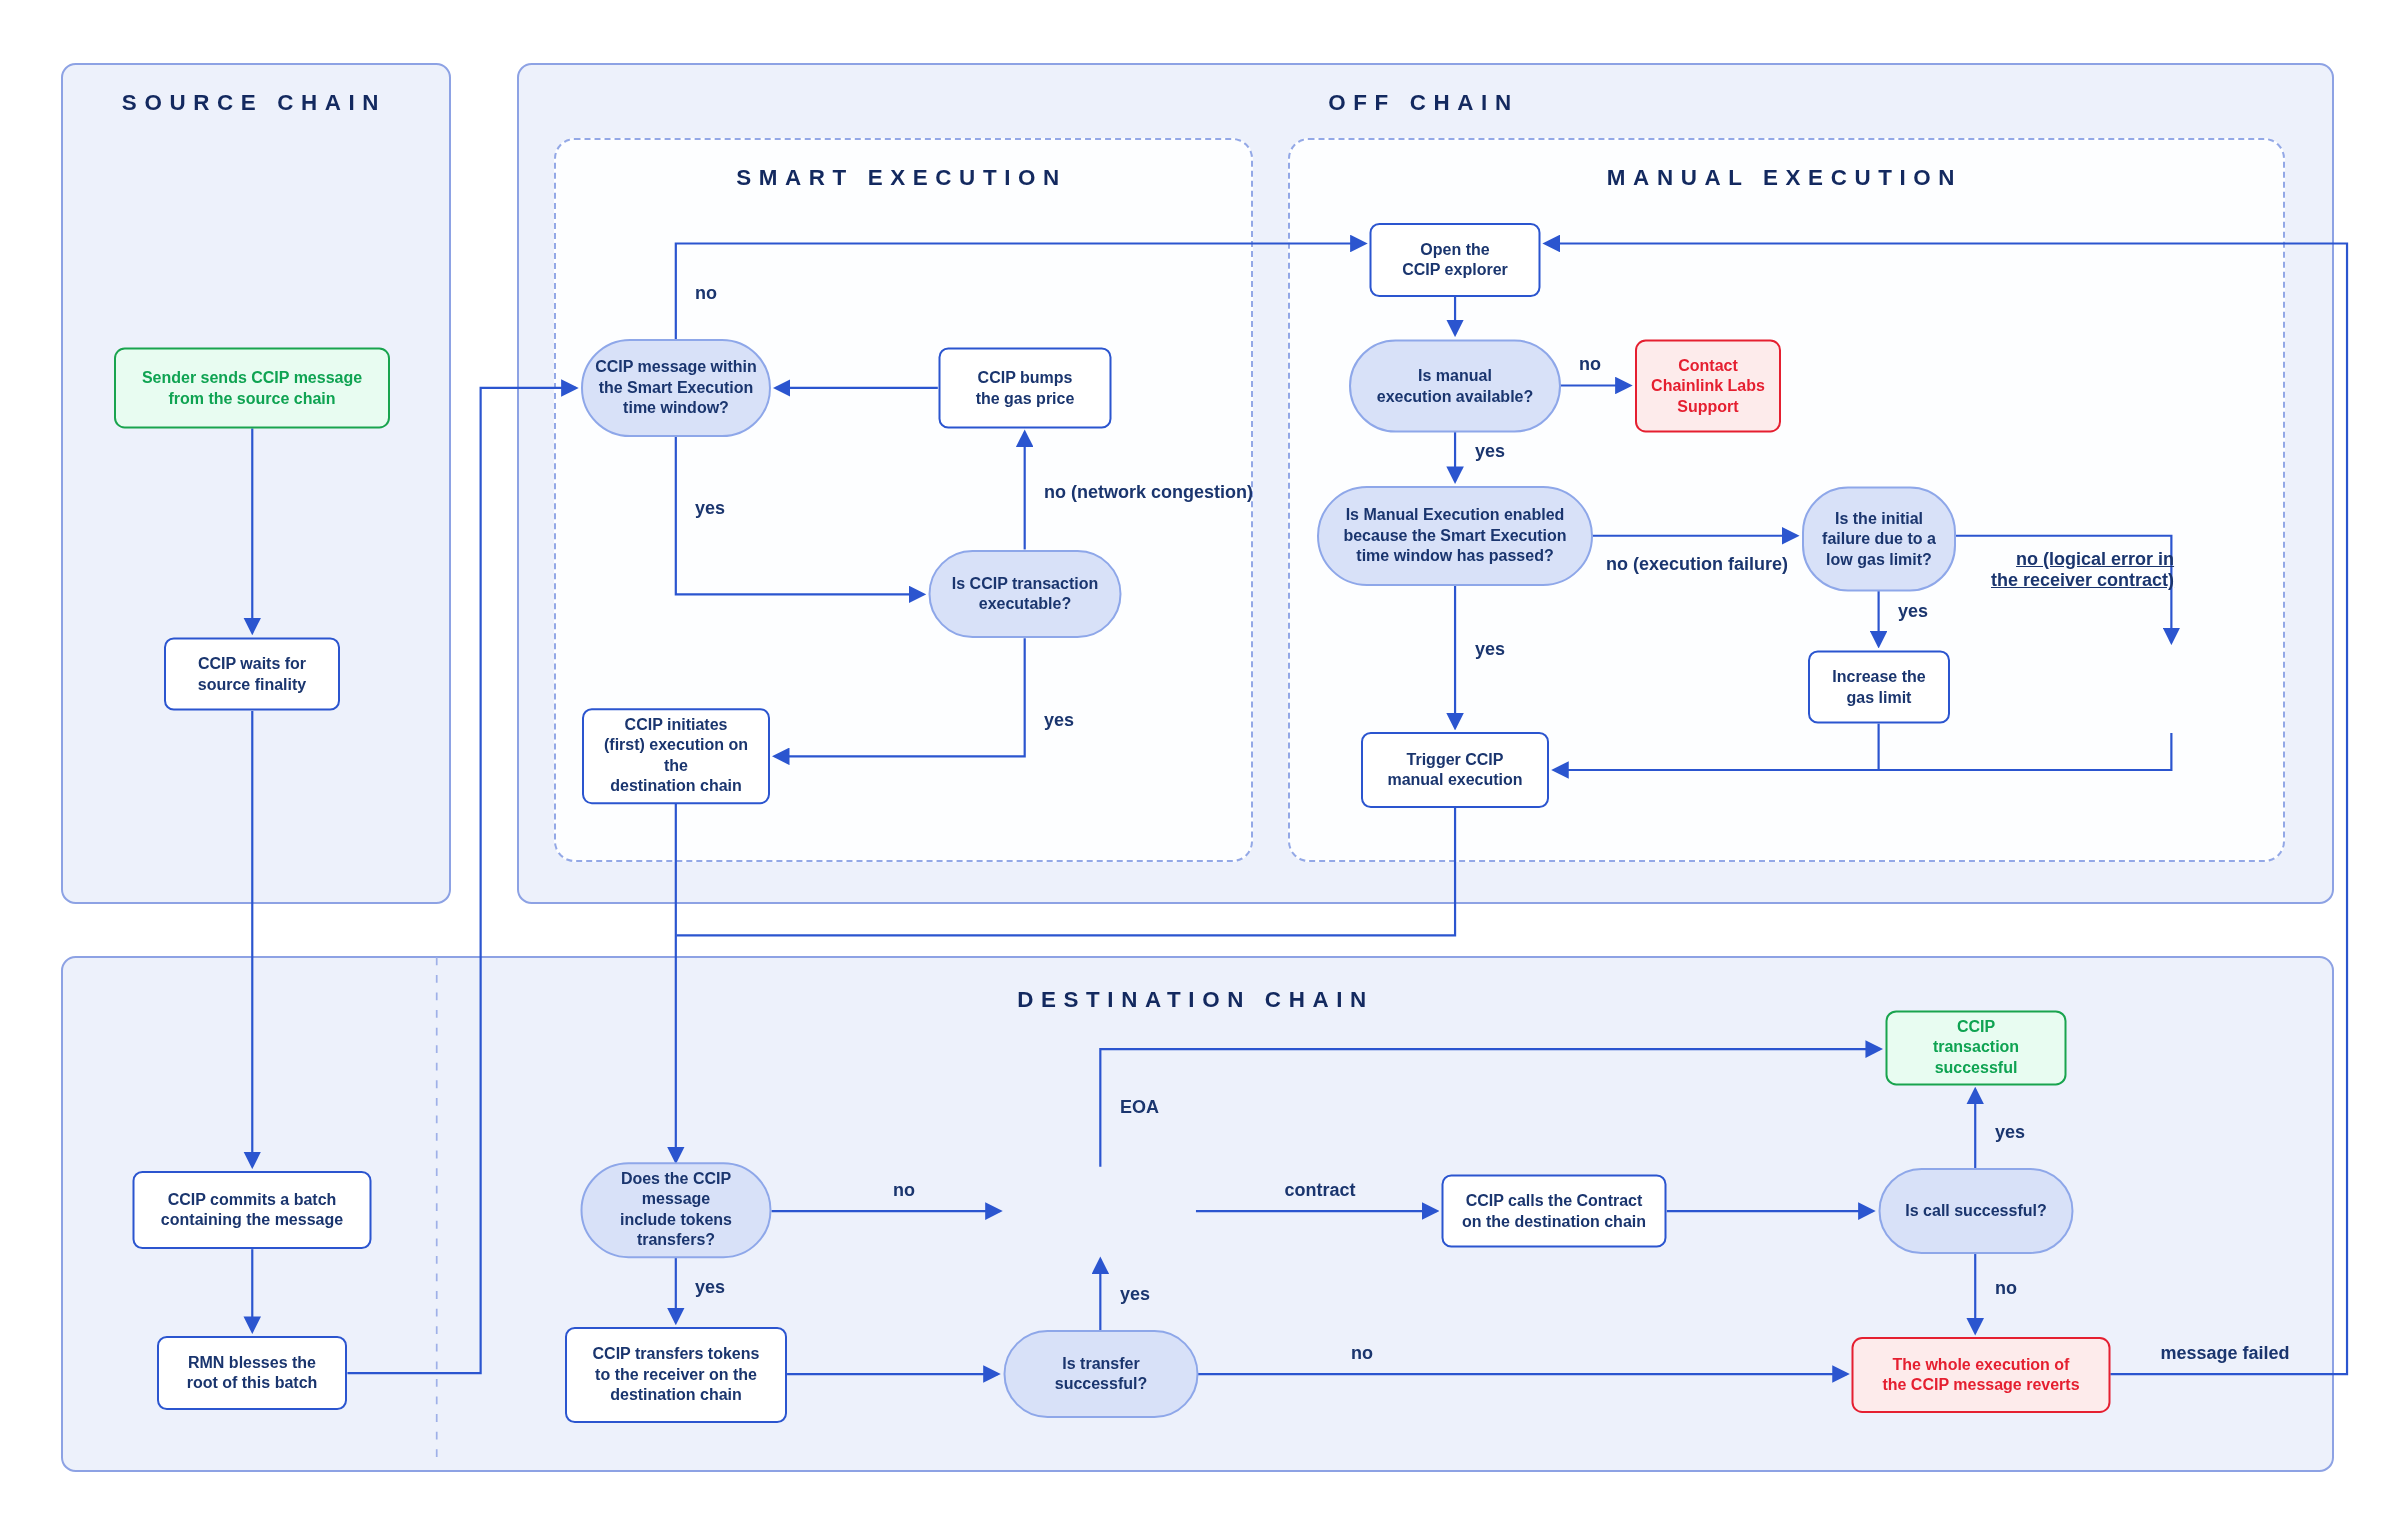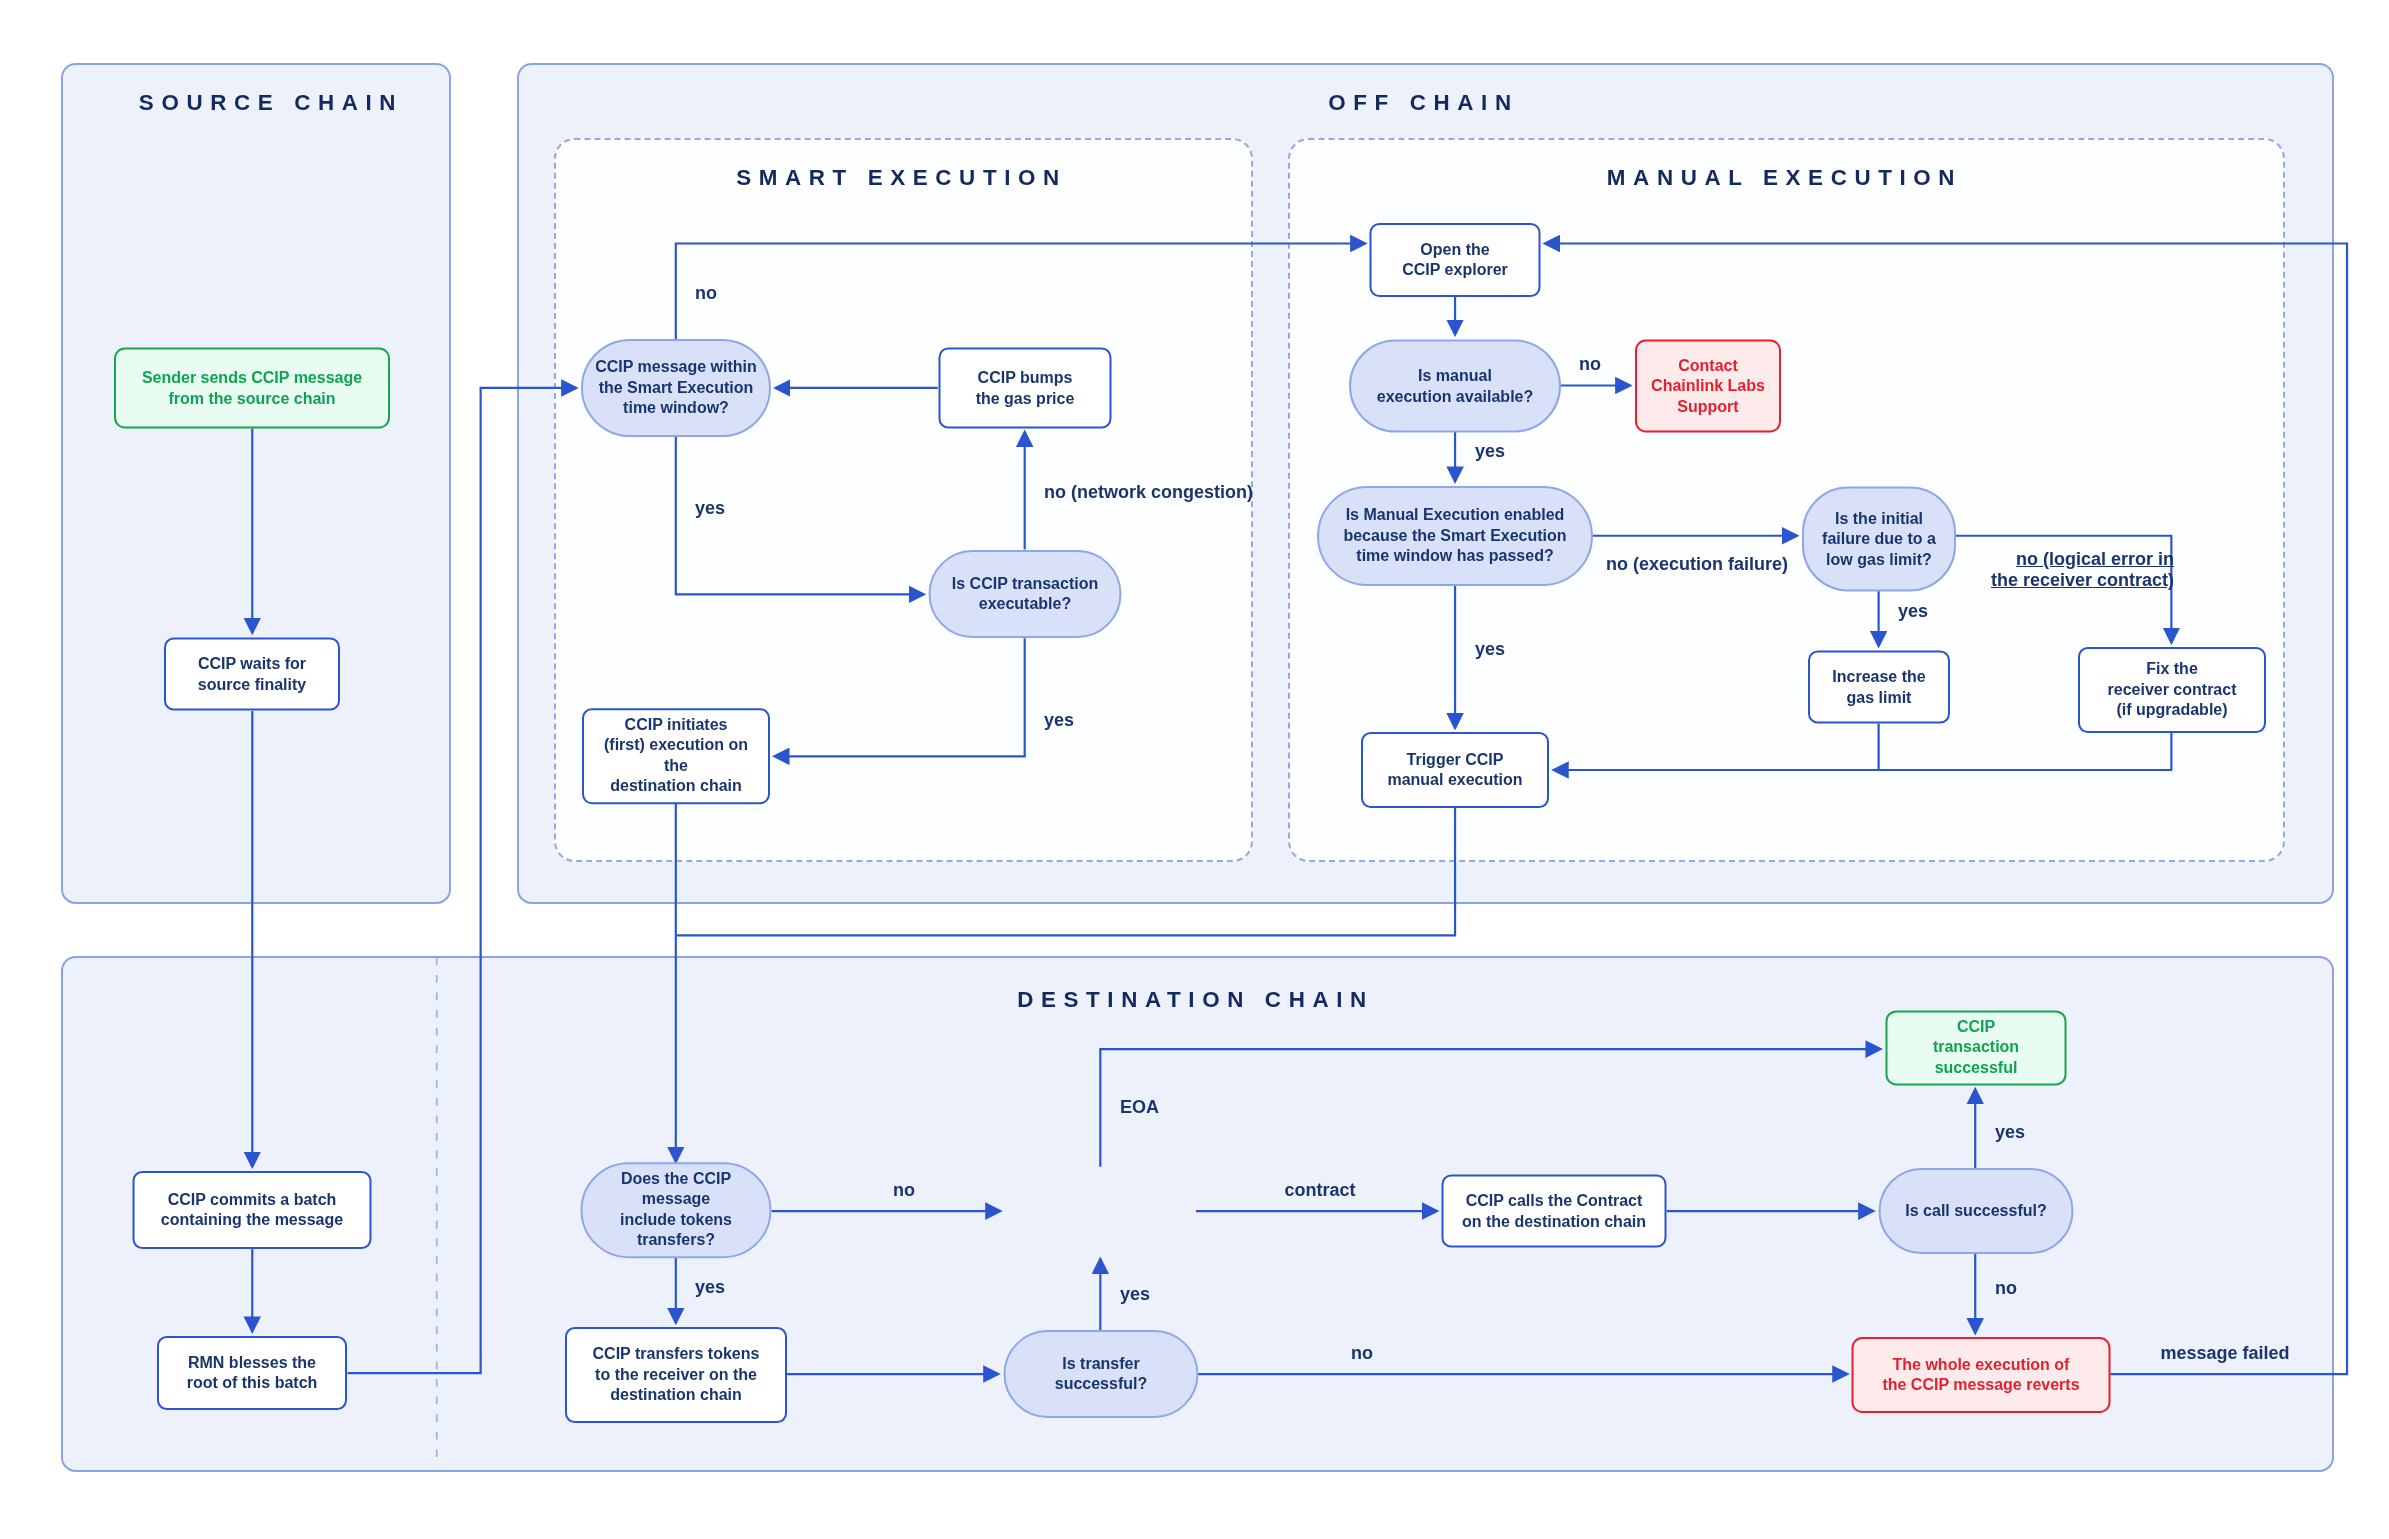--- a/index.html
+++ b/index.html
@@ -87,21 +87,21 @@
 <body>
 
 <div class="canvas">
 
   <div class="panel" style="left:61px; top:63px; width:386px; height:837px;"></div>
   <div class="panel" style="left:517px; top:63px; width:1813px; height:837px;"></div>
   <div class="subpanel" style="left:554px; top:138px; width:695px; height:720px;"></div>
   <div class="subpanel" style="left:1288px; top:138px; width:993px; height:720px;"></div>
   <div class="panel" style="left:61px; top:956px; width:2269px; height:512px;"></div>
 
-  <div class="panel-title" style="left:61px; top:90px; width:386px;padding-left:17px;">SOURCE CHAIN</div>
+  <div class="panel-title" style="left:61px; top:90px; width:386px;">SOURCE CHAIN</div>
   <div class="panel-title" style="left:517px; top:90px; width:1813px;">OFF CHAIN</div>
   <div class="panel-title" style="left:554px; top:165px; width:695px;">SMART EXECUTION</div>
   <div class="panel-title" style="left:1288px; top:165px; width:993px;">MANUAL EXECUTION</div>
   <div class="panel-title" style="left:61px; top:987px; width:2269px;">DESTINATION CHAIN</div>
 
   <svg class="wires" width="2389" height="1539" viewBox="0 0 4896 3154" fill="none">
     <defs>
       <marker id="arrow" viewBox="0 0 12 12" refX="10" refY="6" markerWidth="8" markerHeight="8" orient="auto-start-reverse">
         <path d="M0 0 L12 6 L0 12 Z" fill="#2b55cf"></path>
       </marker>
@@ -170,23 +170,20 @@
 Chainlink Labs
 Support</div>
   <div class="node pill" style="left:1455px; top:536px; width:276px; min-height:100px;">Is Manual Execution enabled
 because the Smart Execution
 time window has passed?</div>
   <div class="node pill tall" style="left:1879px; top:539px; width:154px; min-height:105px;">Is the initial
 failure due to a
 low gas limit?</div>
   <div class="node proc" style="left:1879px; top:687px; width:142px; min-height:73px;">Increase the
 gas limit</div>
-  <div class="node proc" style="left:2172px; top:690px; width:188px; min-height:86px;">Fix the
-receiver contract
-(if upgradable)</div>
   <div class="node proc" style="left:1455px; top:770px; width:188px; min-height:76px;">Trigger CCIP
 manual execution</div>
 
   <div class="node pill" style="left:676px; top:1210px; width:191px; min-height:88px;">Does the CCIP message
 include tokens transfers?</div>
   <div class="node proc" style="left:1554px; top:1211px; width:225px; min-height:73px;">CCIP calls the Contract
 on the destination chain</div>
   <div class="node pill" style="left:1976px; top:1211px; width:195px; min-height:86px;">Is call successful?</div>
   <div class="node good" style="left:1976px; top:1048px; width:181px; min-height:73px;">CCIP
 transaction successful</div>

